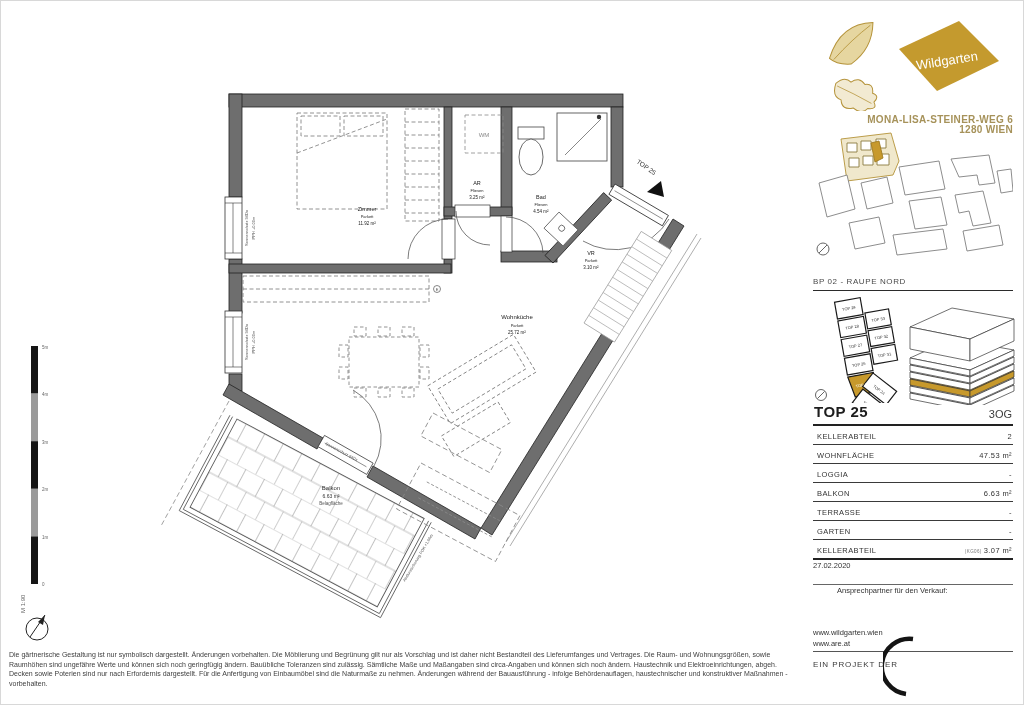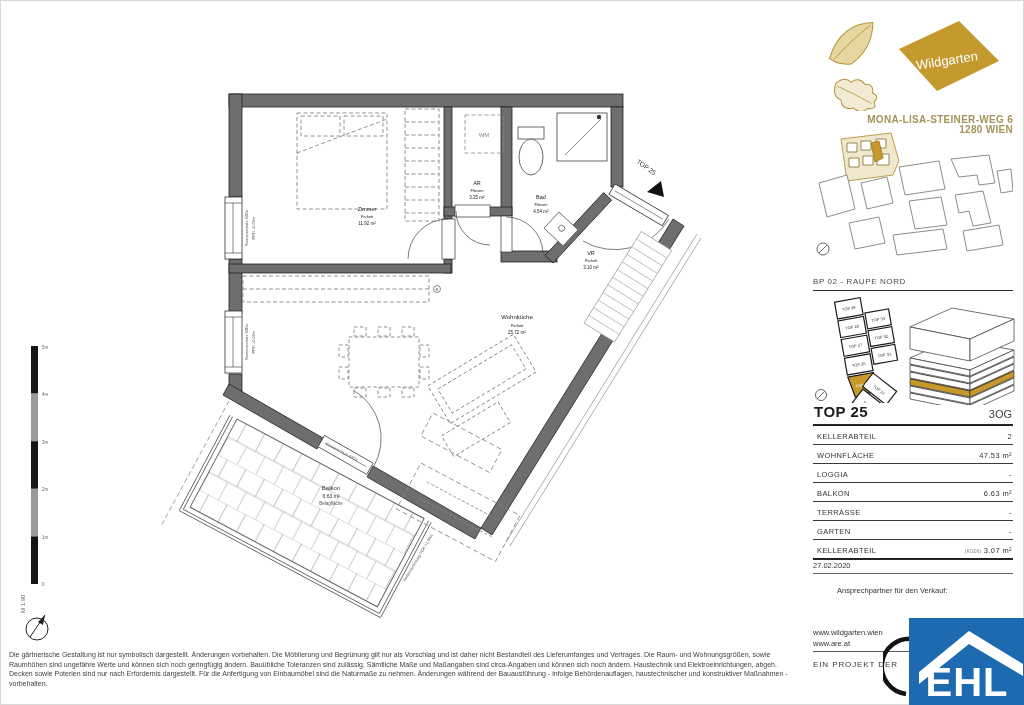--- a/index.html
+++ b/index.html
@@ -15,21 +15,21 @@
   .unit-table{position:absolute;left:812px;top:402px;width:200px;color:#2e2e2e;}
   .t-head{display:flex;justify-content:space-between;align-items:flex-end;
     border-bottom:2px solid #222;padding:0 1px 4px 1px;}
   .t-title{font-size:15px;font-weight:bold;letter-spacing:.5px;color:#1d1d1d;}
   .t-floor{font-size:11px;color:#3c3c3c;}
   .t-row{display:flex;justify-content:space-between;align-items:flex-end;
     border-bottom:1px solid #3a3a3a;padding:6px 1px 3px 4px;font-size:7.5px;letter-spacing:.4px;color:#333;}
   .t-row:last-child{border-bottom:2px solid #222;text-align:right;}
   .t-note{font-size:4.5px;color:#777;margin-right:2px;}
   .date-block{position:absolute;left:812px;top:560px;width:200px;font-size:7.5px;color:#333;
-    border-bottom:1px solid #666;padding-bottom:3px;}
+    border-bottom:1px solid #666;padding-bottom:14px;}
   .contact{position:absolute;left:836px;top:585px;width:200px;font-size:7.5px;color:#333;}
   .urls{position:absolute;left:812px;top:626px;width:200px;font-size:7.5px;line-height:11px;color:#333;}
   .projekt{position:absolute;left:812px;top:650px;width:200px;border-top:1px solid #555;
     padding-top:8px;font-size:8px;letter-spacing:.9px;color:#3a3a3a;}
   .ehl-box{position:absolute;left:908px;top:617px;width:116px;height:88px;background:#1e6ab0;z-index:5;}
   .ehl-text{position:absolute;left:0;right:0;bottom:2px;text-align:center;color:#fff;
     font-size:40px;font-weight:bold;letter-spacing:1px;line-height:44px;}
   .disclaimer{position:absolute;left:8px;top:649px;width:780px;font-size:7px;line-height:9.6px;color:#3e3e3e;}
   
   .axon use, .axon .slab-gold path{stroke:#333;stroke-width:.7;}
@@ -395,22 +395,16 @@
   <div class="urls">
     <div>www.wildgarten.wien</div>
     <div>www.are.at</div>
   </div>
   <div class="projekt">EIN PROJEKT DER</div>
 
   <svg class="abs" style="left:882px;top:634px" width="36" height="66" viewBox="0 0 36 66">
     <path d="M30,4 A27,27 0 0 0 23,59" fill="none" stroke="#141414" stroke-width="4.5"></path>
   </svg>
 
-  <div class="ehl-box">
-    <svg width="116" height="88" viewBox="0 0 116 88">
-      <polygon points="10,54 60,13 114,46 114,58 60,26 10,66" fill="#fff"></polygon>
-    </svg>
-    <div class="ehl-text">EHL</div>
-  </div>
 
   <div class="disclaimer">Die gärtnerische Gestaltung ist nur symbolisch dargestellt. Änderungen vorbehalten. Die Möblierung und Begrünung gilt nur als Vorschlag und ist daher nicht Bestandteil des Lieferumfanges und Vertrages. Die Raum- und Wohnungsgrößen, sowie Raumhöhen sind ungefähre Werte und können sich noch geringfügig ändern. Bauübliche Toleranzen sind zulässig. Sämtliche Maße und Maßangaben sind circa-Angaben und können sich noch ändern. Haustechnik und Elektroeinrichtungen, abgeh. Decken sowie Poterien sind nur nach Erfordernis dargestellt. Für die Anfertigung von Einbaumöbel sind die Naturmaße zu nehmen. Änderungen während der Bauausführung - infolge Behördenauflagen, haustechnischer und konstruktiver Maßnahmen - vorbehalten.</div>
 
 </div>
 
 </body></html>

